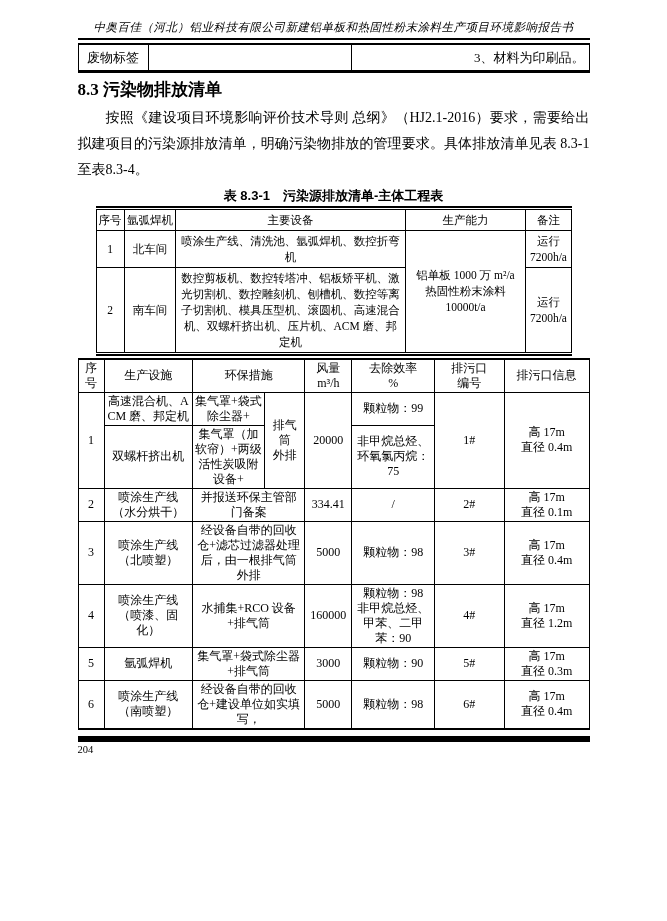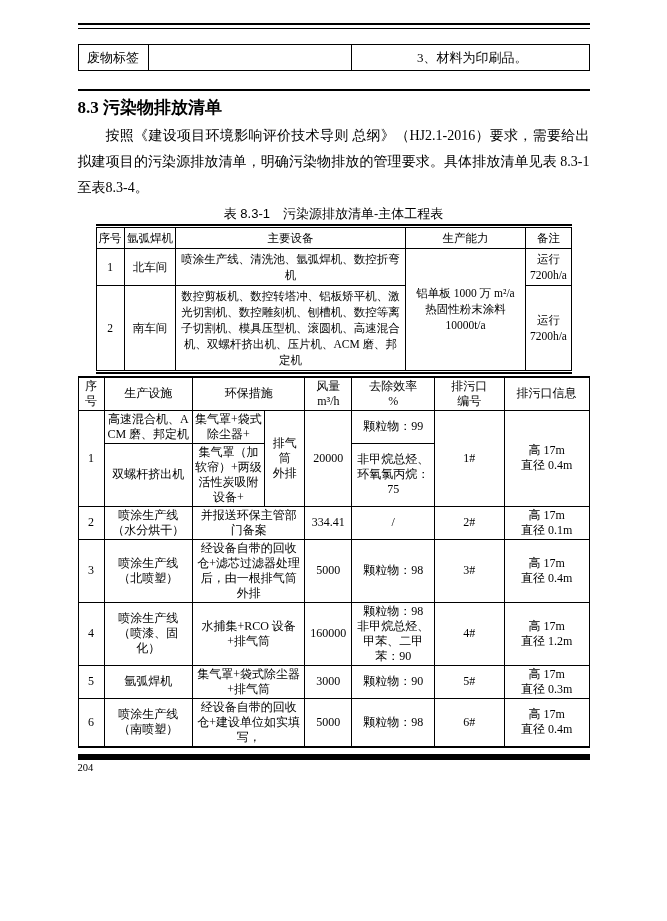--- a/index.html
+++ b/index.html
@@ -11,50 +11,51 @@
   .page{width:512px;margin:0 auto;padding-top:20px;}
   .running-header{
     text-align:center;font-size:11.5px;font-style:italic;
     letter-spacing:.5px;line-height:15px;white-space:nowrap;
   }
   .header-rule{border-top:2.2px solid #000;border-bottom:1px solid #000;height:2.5px;margin-top:3px;}
   table{border-collapse:collapse;table-layout:fixed;width:100%;}
   td,th{border:1px solid #000;font-weight:normal;text-align:center;
         vertical-align:middle;white-space:pre-line;word-break:break-all;}
   
-  .waste-wrap{margin-top:15px;border-bottom:2px solid #000;padding-bottom:18px;}
+  .waste-wrap{border-bottom:2px solid #000;padding-bottom:0;}
   .waste-wrap td{font-size:13px;line-height:17px;padding:4px 4px;}
-  .waste-wrap td.left-cell{text-align:center;padding-left:8px;}
+  .waste-wrap td.left-cell{text-align:right;padding-left:8px;}
   
   .para{font-size:14px;line-height:26px;text-align:justify;text-indent:2em;margin:4px 0 0 0;}
   .section-heading{
     font-family:Liberation Serif, serif;
     font-size:17px;font-weight:bold;line-height:22px;margin:6px 0 4px 0;
   }
   .tbl-caption{
     font-family:"Liberation Sans","DejaVu Sans",sans-serif;
-    font-size:13px;font-weight:normal;text-align:center;line-height:17px;margin-top:4px;
+    font-size:13px;font-weight:bold;text-align:center;line-height:17px;margin-top:4px;
   }
   
   .t1-wrap{width:476px;margin:2px auto 0 auto;
     border-top:2px solid #000;padding-top:1px;
     border-bottom:2px solid #000;padding-bottom:1px;}
   .t1-wrap td,.t1-wrap th{font-size:11.5px;line-height:16px;padding:2px 2px;}
   
   .t2-wrap{margin-top:2px;border-top:1.5px solid #000;border-bottom:1.5px solid #000;}
   .t2-wrap td,.t2-wrap th{font-size:12px;line-height:15px;padding:1px 2px;}
   
   .footer-bar{height:6px;background:#000;margin-top:6px;}
   .page-number{font-size:10.5px;line-height:13px;margin-top:1px;text-align:left;}
 </style>
 </head>
 <body>
 
 <div class="page">
 
+  <div class="running-header">中奥百佳（河北）铝业科技有限公司新建铝单板和热固性粉末涂料生产项目环境影响报告书</div>
   <div class="header-rule"></div>
 
   <div class="waste-wrap">
     <table>
       <colgroup>
           <col style="width:13.7%">
           <col style="width:39.8%">
           <col style="width:46.5%">
         </colgroup>
       <tbody>

